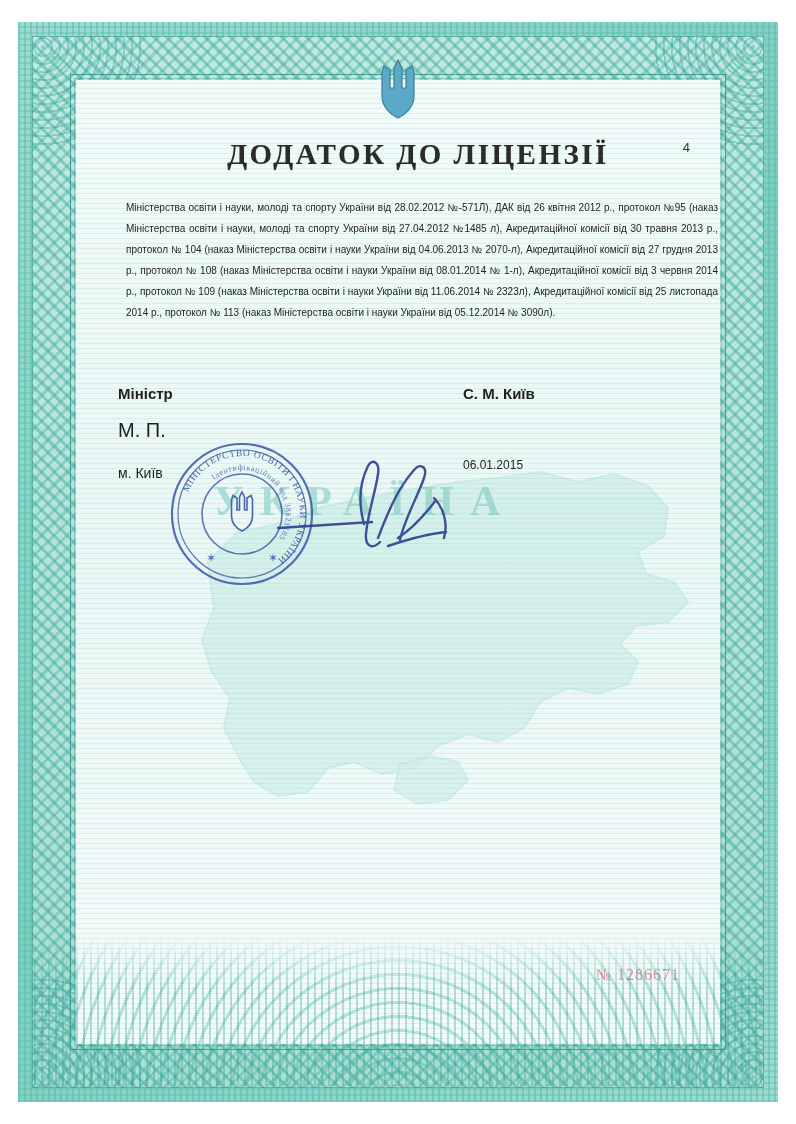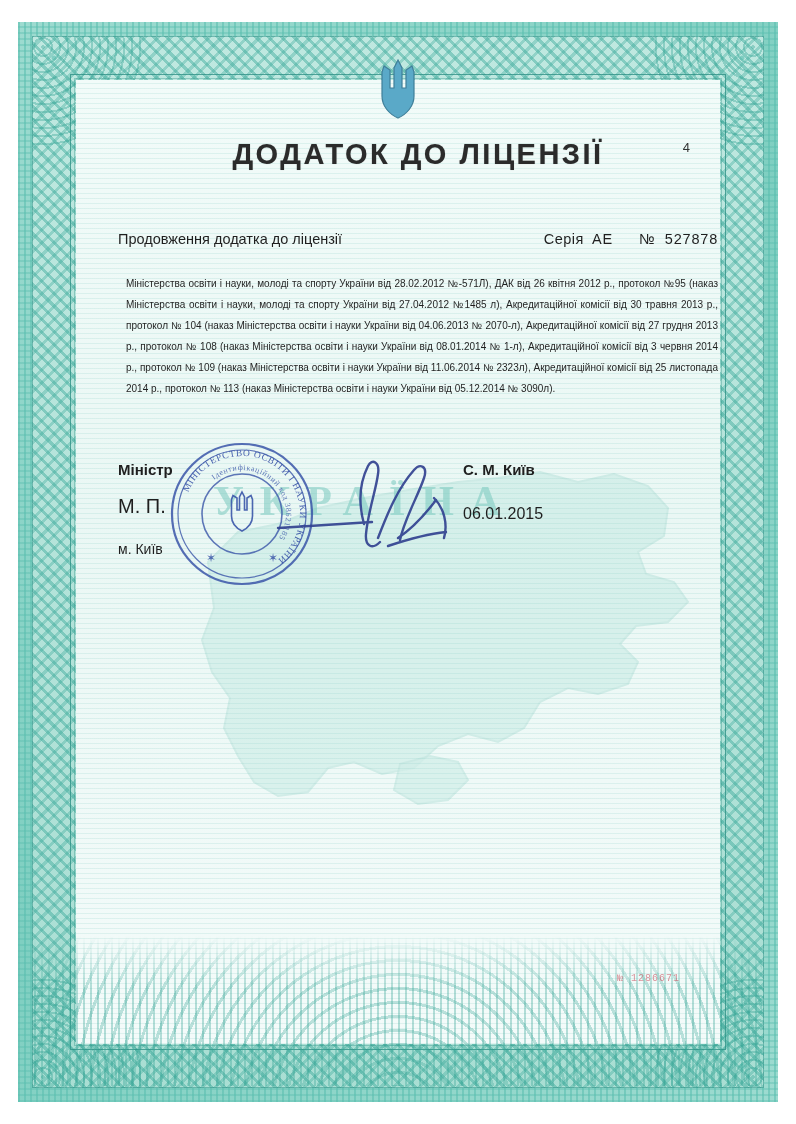--- a/index.html
+++ b/index.html
@@ -148,21 +148,21 @@
 
   
   .content {
     position: absolute;
     left: 100px;
     top: 100px;
     width: 600px;
   }
 
   .doc-title {
-    font-family: Liberation Sans, sans-serif;
+    font-family: Liberation Serif, serif;
     font-weight: 700;
     font-size: 29px;
     letter-spacing: 2.5px;
     color: #2b2b2b;
     text-align: center;
     margin: 16px 0 0 0;
     text-shadow: 0 0 1px rgba(0,0,0,0.25);
   }
 
   .page-number {
@@ -225,22 +225,22 @@
   }
   .city {
     position: absolute;
     left: 0; top: 56px;
     font-size: 14px;
     color: #1f1f1f;
     margin-top: 24px;
   }
   .date {
     position: absolute;
-    left: 345px; top: 44px;
-    font-size: 16px;
+    left: 345px; top: 73px;
+    font-size: 12px;
     color: #1f1f1f;
   }
 
   
   .seal {
     position: absolute;
     left: 150px;
     top: 418px;
     width: 148px;
     height: 148px;
@@ -261,22 +261,22 @@
     width: 220px;
     height: 140px;
     pointer-events: none;
   }
 
   
   .serial-stamp {
     position: absolute;
     right: 98px;
     bottom: 118px;
-    font-family: Liberation Mono, monospace;
-    font-size: 10px;
+    font-family: Liberation Serif, serif;
+    font-size: 16px;
     letter-spacing: 1px;
     color: #c23a4a;
     opacity: 0.55;
   }
 </style>
 </head>
 <body>
 
 <div class="page">
   <div class="cert">
@@ -305,27 +305,20 @@
     <svg class="emblem" viewBox="0 0 46 62" aria-hidden="true">
       <path d="M23,2 L27,10 L27,30 L31,30 L31,12 L37,8 L39,14 L39,38 C39,48 32,56 23,60 C14,56 7,48 7,38 L7,14 L9,8 L15,12 L15,30 L19,30 L19,10 Z" fill="#5aa9c8" stroke="#3f7f99" stroke-width="1.2"></path>
     </svg>
 
     <div class="page-number">4</div>
 
     <div class="content">
 
       <h1 class="doc-title">ДОДАТОК ДО ЛІЦЕНЗІЇ</h1>
 
-      <div class="row-series">
-        <span class="lead">Продовження додатка до ліцензії</span>
-        <span class="series-label">Серія</span>
-        <span class="series-val">АЕ</span>
-        <span class="num-sym">№</span>
-        <span class="num-val">527878</span>
-      </div>
 
       <p class="body-text">Міністерства освіти і науки, молоді та спорту України від 28.02.2012 №-571Л), ДАК від 26 квітня 2012 р., протокол №95 (наказ Міністерства освіти і науки, молоді та спорту України від 27.04.2012 №1485 л), Акредитаційної комісії від 30 травня 2013 р., протокол № 104 (наказ Міністерства освіти і науки України від 04.06.2013 № 2070-л), Акредитаційної комісії від 27 грудня 2013 р., протокол № 108 (наказ Міністерства освіти і науки України від 08.01.2014 № 1-л), Акредитаційної комісії від 3 червня 2014 р., протокол № 109 (наказ Міністерства освіти і науки України від 11.06.2014 № 2323л), Акредитаційної комісії від 25 листопада  2014 р., протокол № 113 (наказ Міністерства освіти і науки України від 05.12.2014 № 3090л).</p>
 
       <div class="sign-block">
         <span class="sign-minister-label">Міністр</span>
         <span class="sign-name">С. М. Київ</span>
         <span class="mp">М. П.</span>
         <span class="city">м. Київ</span>
         <span class="date">06.01.2015</span>
       </div>

